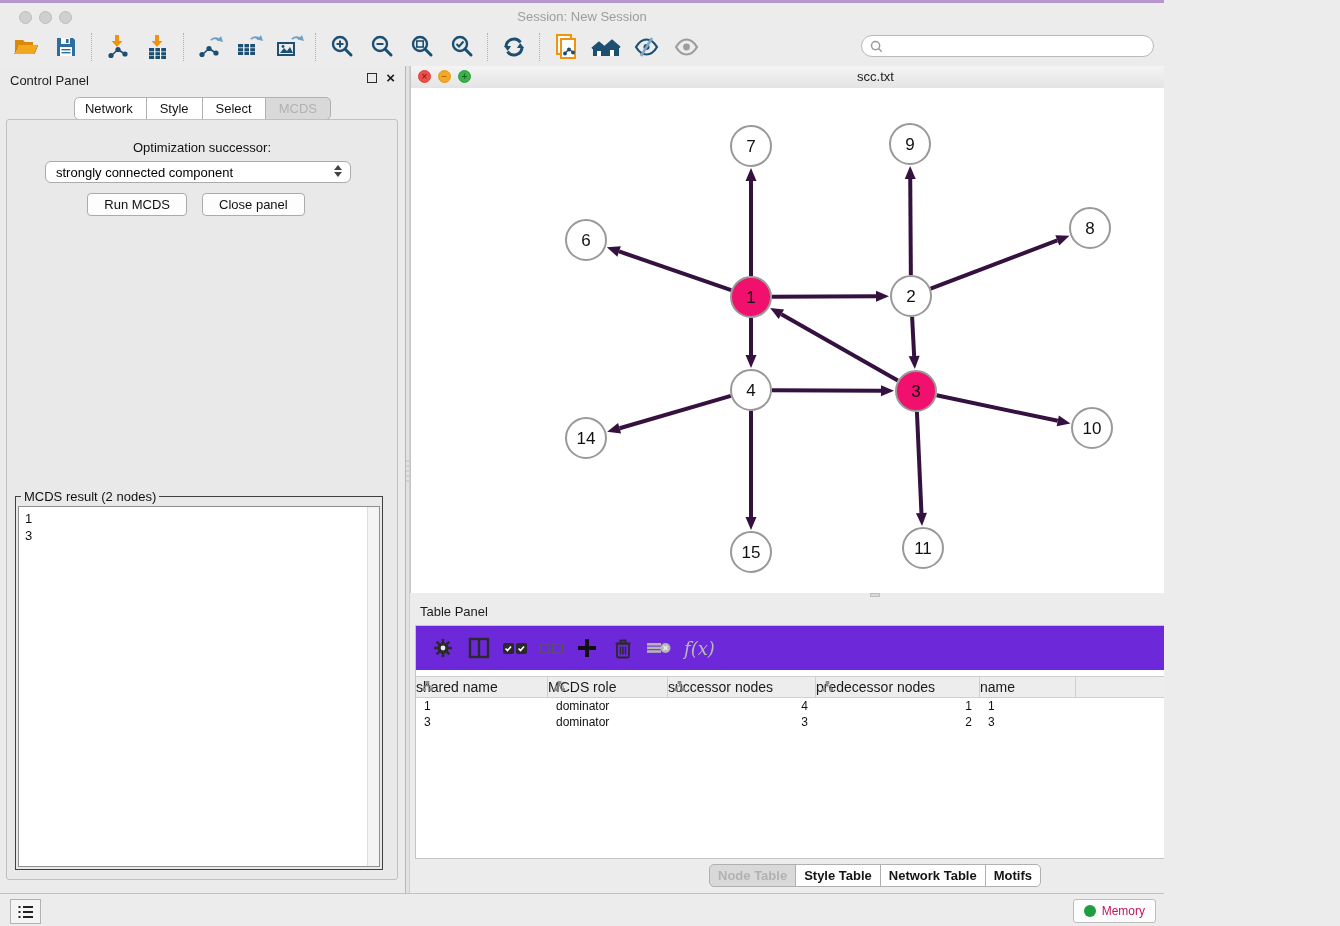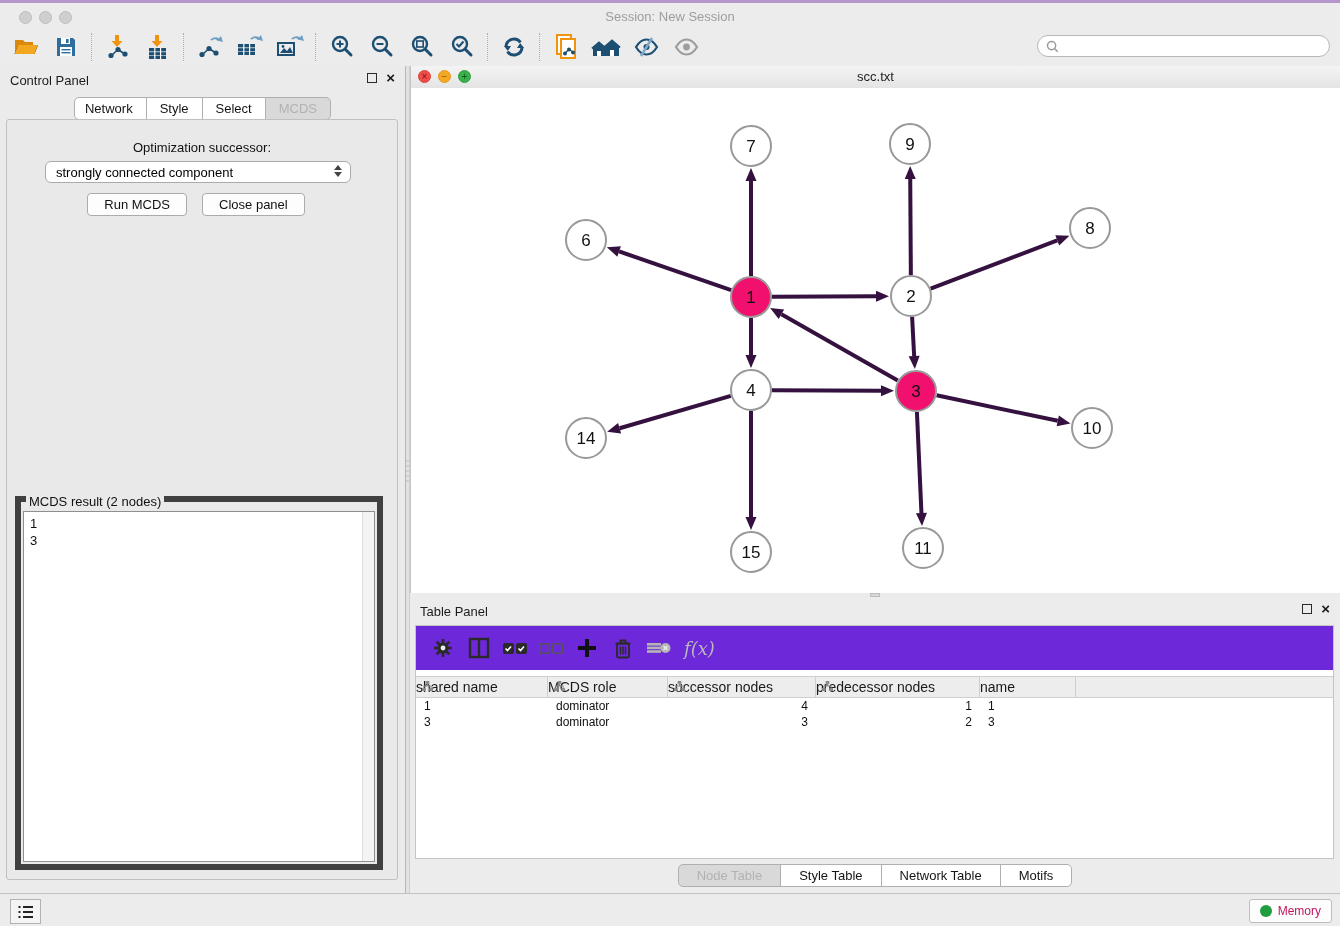--- a/index.html
+++ b/index.html
@@ -1,17 +1,17 @@
 <!DOCTYPE html>
 <html><head>
 <meta charset="utf-8">
 <style>
   html,body{margin:0;padding:0;}
   body{width:1340px;height:926px;font-family:"Liberation Sans",sans-serif;background:#ececec;overflow:hidden;}
-  .window{position:relative;width:1340px;height:926px;background:#ececec;overflow:hidden;}
+  .window{position:relative;width:1164px;height:926px;background:#ececec;overflow:hidden;}
 
   
   .titlebar{position:absolute;top:0;left:0;right:0;height:28px;background:#ececec;border-top:3px solid #b795cd;border-bottom:1px solid #d8d8d8;}
   .tl-dot{position:absolute;top:8px;width:13px;height:13px;border-radius:50%;background:#cfcfcf;border:1px solid #bdbdbd;box-sizing:border-box;}
   .app-title{position:absolute;top:6px;left:0;right:0;text-align:center;font-size:13px;color:#9d9d9d;}
 
   
   .toolbar{position:absolute;top:28px;left:0;right:0;height:38px;background:#ececec;border-bottom:1px solid #c2c2c2;display:flex;align-items:center;}
   .tbtn{width:40px;height:34px;border:none;background:transparent;display:flex;align-items:center;justify-content:center;padding:0;}
   .tsep{width:1px;height:28px;border-left:1px dotted #adadad;margin:0 5px;}
@@ -33,21 +33,21 @@
   .tab.active{background:#d9d9d9;color:#b2b2b2;}
   .cp-card{position:absolute;top:53px;left:6px;right:7px;bottom:13px;background:#e9e9e9;border:1px solid #c0c0c0;border-radius:3px;}
   .opt-label{position:absolute;top:20px;left:0;right:0;text-align:center;font-size:13px;color:#111;}
   .dropdown{position:absolute;top:41px;left:38px;right:46px;height:22px;background:#fff;border:1px solid #ababab;border-radius:6px;display:flex;align-items:center;padding:0 10px;font-size:13px;box-sizing:border-box;}
   .dd-spin{position:absolute;right:8px;top:3px;display:flex;flex-direction:column;gap:2px;}
   .dd-spin i{display:block;width:0;height:0;border-left:4px solid transparent;border-right:4px solid transparent;}
   .dd-up{border-bottom:5px solid #444;}
   .dd-down{border-top:5px solid #444;}
   .btn-row{position:absolute;top:73px;left:0;right:12px;display:flex;justify-content:center;gap:15px;}
   .pbtn{background:#fdfdfd;border:1px solid #ababab;border-radius:4px;font-size:13px;font-family:"Liberation Sans",sans-serif;padding:3px 16px;color:#111;}
-  .result-box{position:absolute;left:8px;right:14px;top:376px;bottom:9px;border:6px solid #404040;}
+  .result-box{position:absolute;left:8px;right:14px;top:376px;bottom:9px;border:1px solid #404040;}
   .result-legend{position:absolute;top:-8px;left:5px;background:#e9e9e9;padding:0 3px;font-size:13px;color:#111;}
   .result-inner{position:absolute;left:2px;right:2px;top:9px;bottom:2px;background:#fff;border:1px solid #8f8f8f;font-size:13px;}
   .result-lines{padding:3px 6px;line-height:17px;color:#111;}
   .vtrack{position:absolute;right:0;top:0;bottom:0;width:11px;background:#f4f4f4;border-left:1px solid #ddd;}
 
   
   .vsplit{position:absolute;left:405px;top:66px;width:5px;bottom:33px;background:#e2e2e2;border-left:1px solid #b6b6b6;border-right:1px solid #cfcfcf;box-sizing:border-box;}
   .vgrip{position:absolute;top:394px;left:0;width:3px;height:22px;background:repeating-linear-gradient(#cfcfcf,#cfcfcf 2px,#e2e2e2 2px,#e2e2e2 5px);}
   .hsplit{position:absolute;left:410px;top:593px;width:930px;height:4px;background:#ececec;display:flex;justify-content:center;}
   .hgrip{width:10px;height:4px;background:#d9d9d9;border:1px solid #bdbdbd;box-sizing:border-box;}
@@ -69,21 +69,21 @@
   .tp-card{position:absolute;top:28px;left:5px;right:6px;bottom:34px;background:#fff;border:1px solid #c4c4c4;overflow:hidden;}
   .tp-toolbar{height:44px;background:#6d28d9;display:flex;align-items:center;padding-left:12px;gap:6px;}
   .tp-btn{width:30px;height:30px;border:none;background:transparent;display:flex;align-items:center;justify-content:center;padding:0;}
   .fx-label{font-family:"DejaVu Serif",serif;font-style:italic;font-size:18px;color:#b9b9b9;margin-left:4px;}
   .tbl-header{display:flex;background:#ededed;border-top:1px solid #cfcfcf;border-bottom:1px solid #cfcfcf;margin-top:6px;height:20px;}
   .th{display:flex;align-items:center;justify-content:flex-start;gap:6px;font-size:14px;color:#1a1a1a;border-right:1px solid #cfcfcf;box-sizing:border-box;position:relative;}
   .th .sort-icon{position:absolute;left:6px;top:4px;}
   .tr{display:flex;height:16px;}
   .td{font-size:12px;color:#111;box-sizing:border-box;padding:1px 8px 0 8px;white-space:nowrap;overflow:hidden;}
   .bottom-tabs{position:absolute;bottom:6px;left:0;right:0;display:flex;justify-content:center;}
-  .bottom-tabs .tab{font-weight:400;padding:3px 18px;}
+  .bottom-tabs .tab{font-weight:700;padding:3px 8px;}
 
   
   .statusbar{position:absolute;left:0;right:0;bottom:0;height:33px;background:#ececec;border-top:1px solid #c2c2c2;box-sizing:border-box;}
   .status-left-btn{position:absolute;left:10px;top:5px;width:31px;height:25px;background:#f4f4f4;border:1px solid #b2b2b2;display:flex;align-items:center;justify-content:center;padding:0;}
   .memory-btn{position:absolute;right:8px;top:5px;height:24px;background:#fdfdfd;border:1px solid #bdbdbd;border-radius:3px;display:flex;align-items:center;gap:6px;padding:0 10px;font-size:12px;color:#be185d;font-family:"Liberation Sans",sans-serif;}
   .mem-dot{width:12px;height:12px;border-radius:50%;background:#1f9d3f;display:inline-block;}
 </style>
 </head>
 <body>
 

